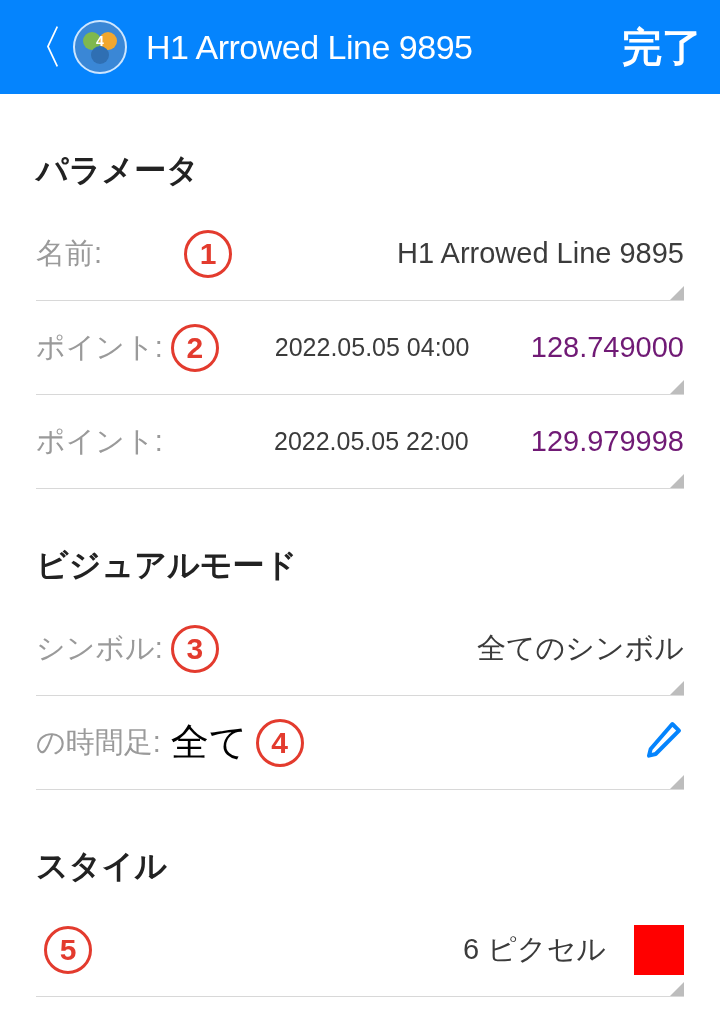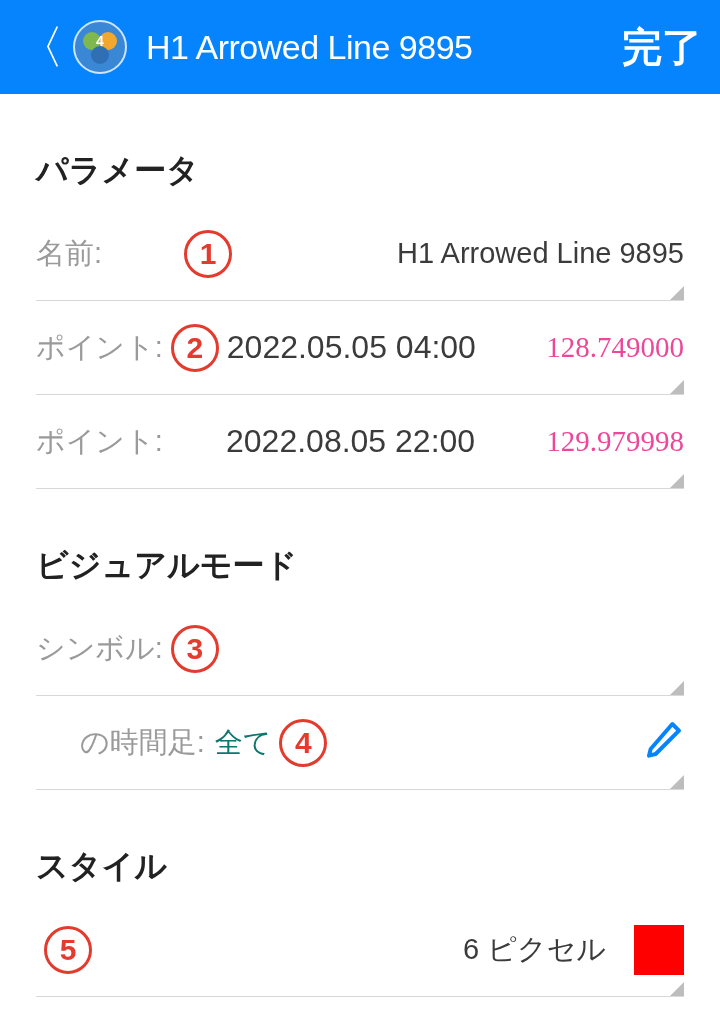--- a/index.html
+++ b/index.html
@@ -64,22 +64,22 @@
     color: #9a9a9a;
     font-size: 29px;
     min-width: 140px;
   }
   .row-value-right {
     margin-left: auto;
     color: #3b3b3b;
     font-size: 29px;
   }
   .row-value-mid {
-    color: #0f766e;
-    font-size: 28px;
+    color: #000000;
+    font-size: 38px;
   }
   .badge {
     width: 48px; height: 48px;
     border: 3px solid #e33b2e;
     border-radius: 50%;
     display: inline-flex;
     align-items: center;
     justify-content: center;
     color: #e33b2e;
     font-size: 30px;
@@ -90,22 +90,22 @@
   .pencil {
     color: #0584fd;
     margin-left: auto;
   }
   .color-swatch {
     width: 50px; height: 50px;
     background: #ff0000;
     margin-left: 28px;
   }
   .pt-row .row-label { min-width: auto; }
-  .pt-datetime { color:#3b3b3b; font-size:32px; }
-  .pt-price { margin-left:auto; color:#ec4899; font-size:29px;font-family:Liberation Serif, serif; }
+  .pt-datetime { color:#3b3b3b; font-size:25px;margin-left:48px; }
+  .pt-price { margin-left:auto; color:#701a75; font-size:29px; }
   .sym-row .row-label { min-width:auto; }
 </style>
 </head>
 <body>
 
 <div class="header">
   <span class="back-chevron">〈</span>
   <span class="logo">
     <svg width="56" height="56" viewBox="0 0 56 56">
       <circle cx="28" cy="28" r="26" fill="#3a87d6" stroke="#cde6ff" stroke-width="2"></circle>
@@ -131,33 +131,34 @@
 
   <div class="row pt-row">
     <span class="row-label">ポイント:</span>
     <span class="badge">2</span>
     <span class="pt-datetime">2022.05.05 04:00</span>
     <span class="pt-price">128.749000</span>
   </div>
 
   <div class="row pt-row">
     <span class="row-label" style="min-width:190px;">ポイント:</span>
-    <span class="pt-datetime">2022.08.05 22:00</span>
+    <span class="pt-datetime">2022.05.05 22:00</span>
     <span class="pt-price">129.979998</span>
   </div>
 
   <div class="section-title">ビジュアルモード</div>
 
   <div class="row sym-row">
     <span class="row-label">シンボル:</span>
     <span class="badge">3</span>
+    <span class="row-value-right">全てのシンボル</span>
   </div>
 
   <div class="row">
-    <span class="row-label" style="min-width:auto;margin-left:44px;">の時間足:</span>
+    <span class="row-label" style="min-width:auto;">の時間足:</span>
     <span style="width:10px;"></span>
     <span class="row-value-mid">全て</span>
     <span class="badge">4</span>
     <span class="pencil">
       <svg width="40" height="40" viewBox="0 0 24 24" fill="none" stroke="#0584fd" stroke-width="2.4" stroke-linecap="round" stroke-linejoin="round">
         <path d="M17 3l4 4L7 21l-4 1 1-4L17 3z"></path>
       </svg>
     </span>
   </div>
 

